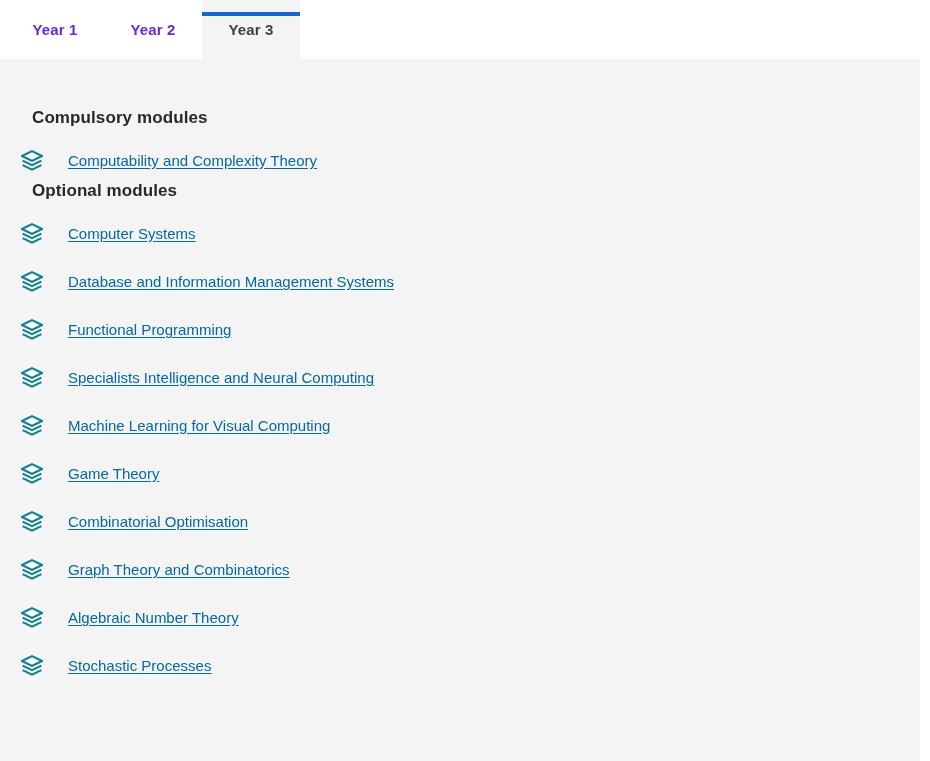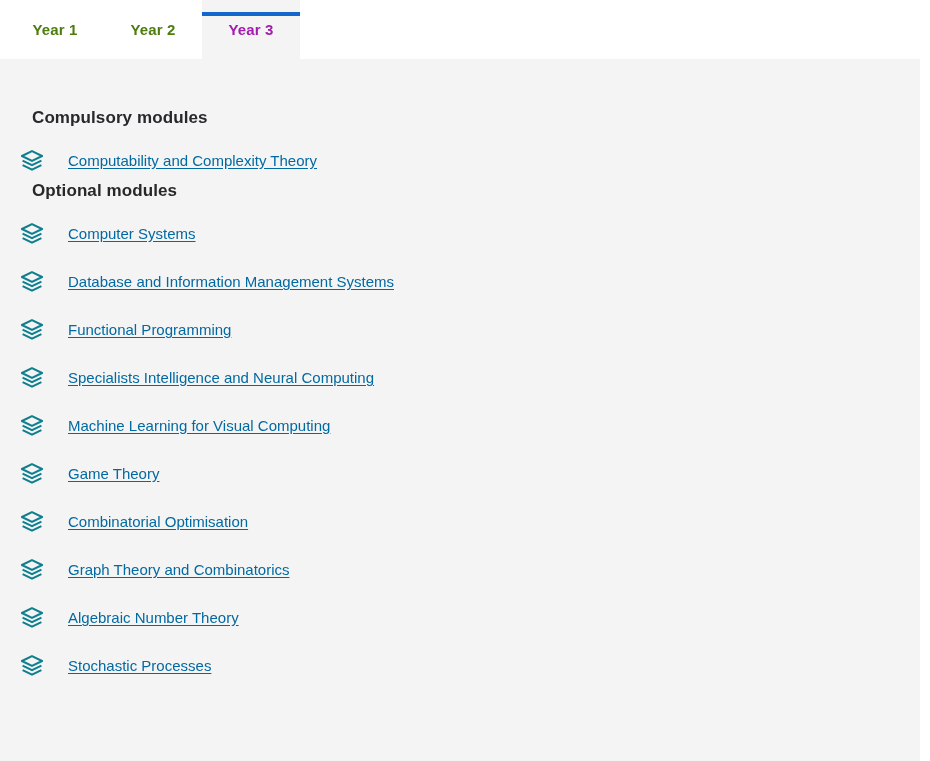--- a/index.html
+++ b/index.html
@@ -40,32 +40,32 @@
     justify-content: center;
     padding: 0 22px;
     min-width: 98px;
     box-sizing: border-box;
     background: transparent;
     border: none;
     cursor: pointer;
     font-family: "Liberation Sans", sans-serif;
     font-size: 15px;
     font-weight: bold;
-    color: #4d7c0f;
+    color: #6d28d9;
     letter-spacing: 0.1px;
     white-space: nowrap;
   }
 
   .tab:first-child {
     margin-left: 6px;
   }
 
   .tab.is-active {
     background: #f4f4f4;
-    color: #a21caf;
+    color: #404040;
   }
 
   .tab.is-active::before {
     content: "";
     position: absolute;
     top: 12px;
     left: 0;
     right: 0;
     height: 4px;
     background: #1266cc;

